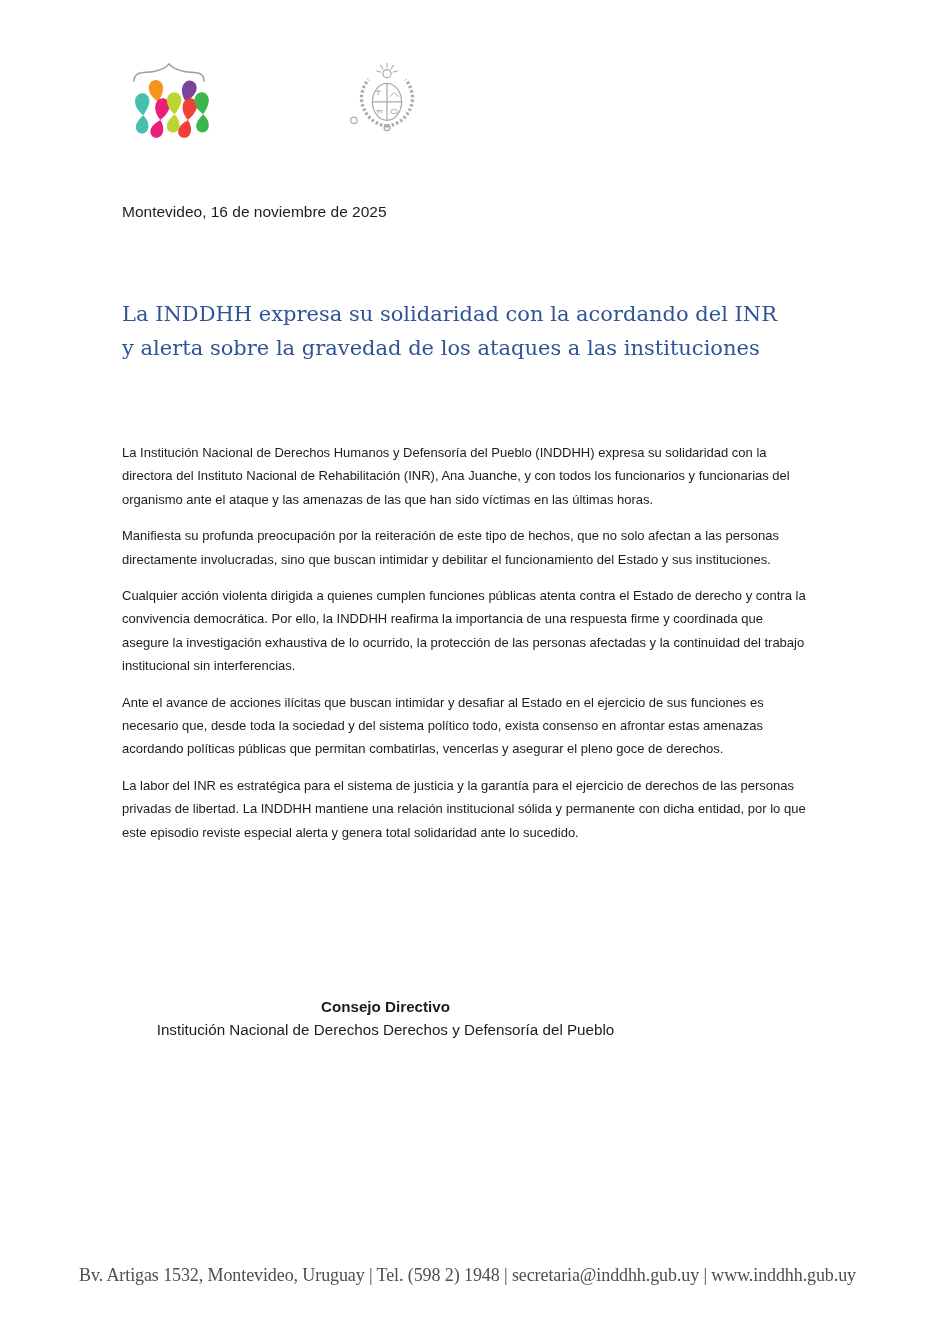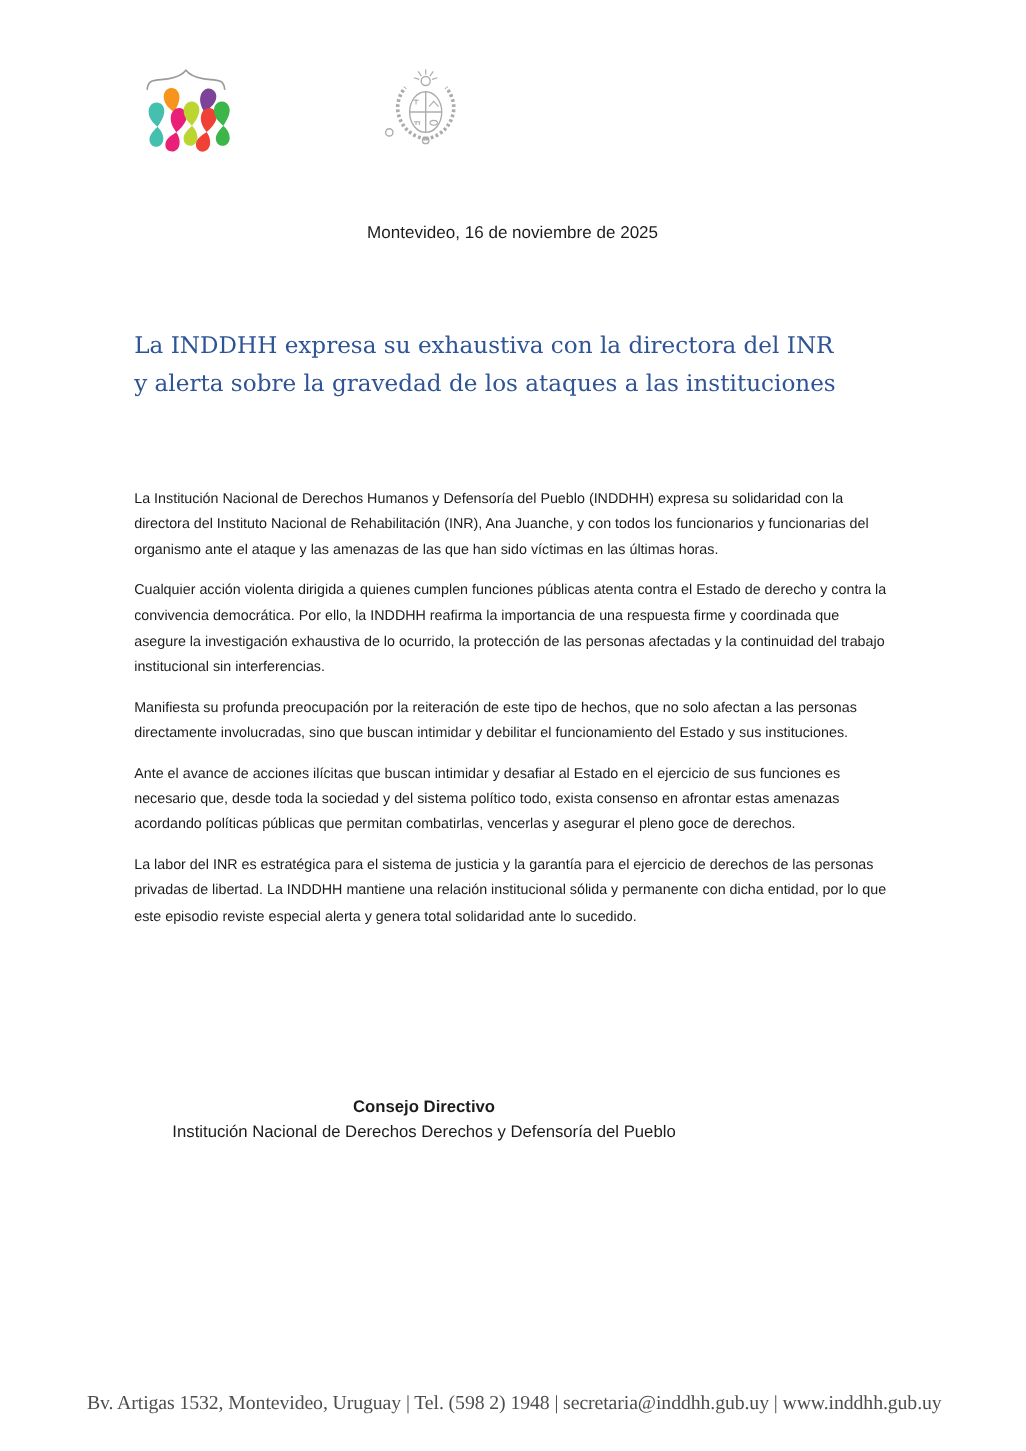--- a/index.html
+++ b/index.html
@@ -21,21 +21,21 @@
     font-size: 13.5px; line-height: 15px; color: #8c8c8c;
     letter-spacing: 0.2px;
   }
   .coat { position: absolute; left: 348px; top: 60px; }
   .coat * { stroke: #acacac; }
   .coat .nofill { fill: none; }
 
   
   .dateline {
     position: absolute; left: 122px; top: 203px; width: 688px;
-    text-align: center; font-size: 15.5px; color: #1c1c1c;
+    text-align: left; font-size: 15.5px; color: #1c1c1c;
   }
 
   
   .doc-title {
     position: absolute; left: 122px; top: 297px; width: 710px;
     font-family: "DejaVu Serif", serif;
     font-size: 21px; line-height: 34px; color: #2f5496;
     font-weight: 400;
   }
 
@@ -110,28 +110,28 @@
         <path d="M40,68 C54,66 64,56 66,42 C67,34 64,26 59,20" stroke-width="3.4" stroke-dasharray="2.6 2.2"></path>
         <circle cx="40" cy="69.5" r="3"></circle>
         <circle cx="6" cy="62" r="3.4"></circle>
       </g>
     </svg>
   </div>
 
   <div class="dateline">Montevideo, 16 de noviembre de 2025</div>
 
   <div class="doc-title">
-    <div>La INDDHH expresa su exhaustiva con la directora del INR</div>
+    <div>La INDDHH expresa su solidaridad con la acordando del INR</div>
     <div>y alerta sobre la gravedad de los ataques a las instituciones</div>
   </div>
 
   <div class="doc-body">
     <p>La Institución Nacional de Derechos Humanos y Defensoría del Pueblo (INDDHH) expresa su solidaridad con la directora del Instituto Nacional de Rehabilitación (INR), Ana Juanche, y con todos los funcionarios y funcionarias del organismo ante el ataque y las amenazas de las que han sido víctimas en las últimas horas.</p>
+    <p>Manifiesta su profunda preocupación por la reiteración de este tipo de hechos, que no solo afectan a las personas directamente involucradas, sino que buscan intimidar y debilitar el funcionamiento del Estado y sus instituciones.</p>
     <p>Cualquier acción violenta dirigida a quienes cumplen funciones públicas atenta contra el Estado de derecho y contra la convivencia democrática. Por ello, la INDDHH reafirma la importancia de una respuesta firme y coordinada que asegure la investigación exhaustiva de lo ocurrido, la protección de las personas afectadas y la continuidad del trabajo institucional sin interferencias.</p>
-    <p>Manifiesta su profunda preocupación por la reiteración de este tipo de hechos, que no solo afectan a las personas directamente involucradas, sino que buscan intimidar y debilitar el funcionamiento del Estado y sus instituciones.</p>
     <p>Ante el avance de acciones ilícitas que buscan intimidar y desafiar al Estado en el ejercicio de sus funciones es necesario que, desde toda la sociedad y del sistema político todo, exista consenso en afrontar estas amenazas acordando políticas públicas que permitan combatirlas, vencerlas y asegurar el pleno goce de derechos.</p>
     <p>La labor del INR es estratégica para el sistema de justicia y la garantía para el ejercicio de derechos de las personas privadas de libertad. La INDDHH mantiene una relación institucional sólida y permanente con dicha entidad, por lo que este episodio reviste especial alerta y genera total solidaridad ante lo sucedido.</p>
   </div>
 
   <div class="signature">
     <div class="role">Consejo Directivo</div>
     <div>Institución Nacional de Derechos Derechos y Defensoría del Pueblo</div>
   </div>
 
   <div class="page-footer">Bv. Artigas 1532, Montevideo, Uruguay | Tel. (598 2) 1948 | secretaria@inddhh.gub.uy | www.inddhh.gub.uy</div>

